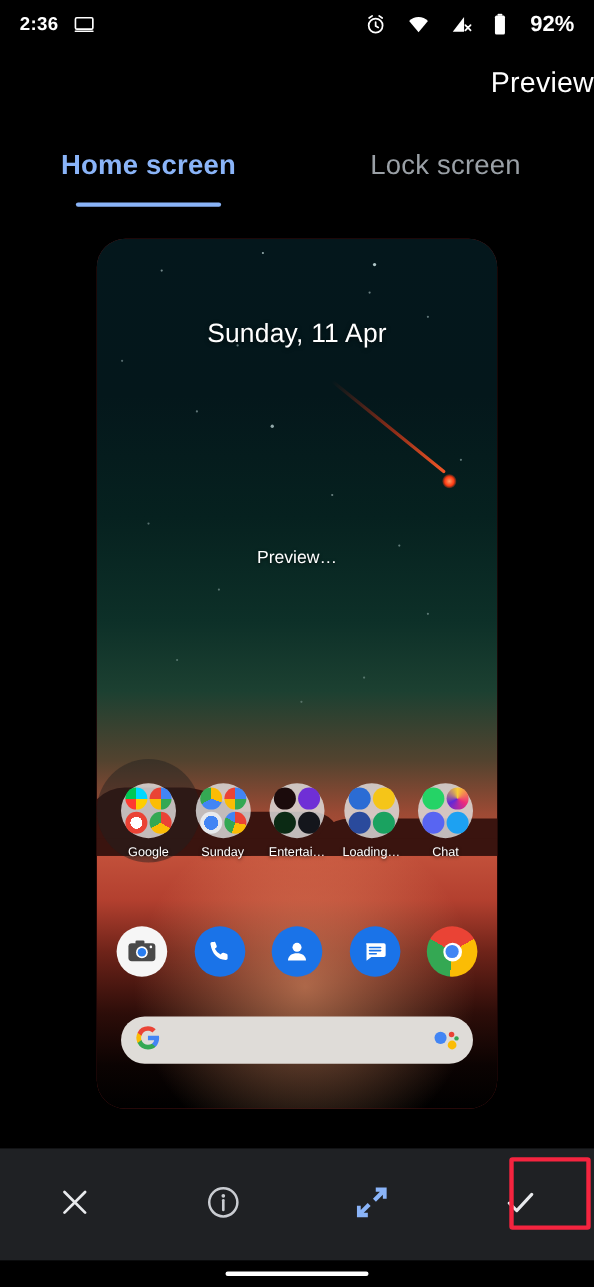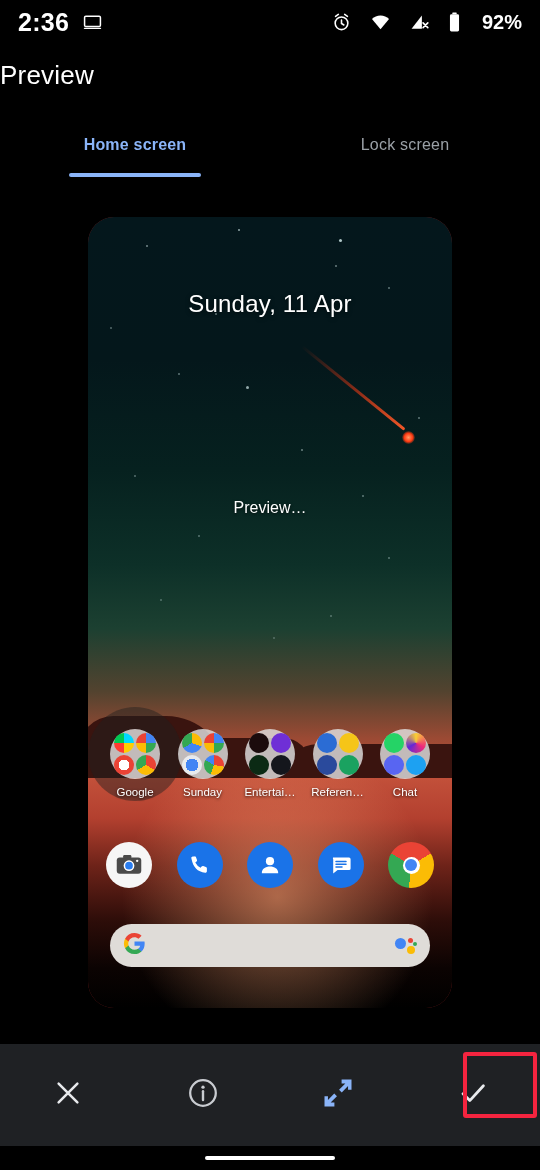--- a/index.html
+++ b/index.html
@@ -2,36 +2,36 @@
 <html><head>
 <meta charset="utf-8">
 <style>
   * { margin:0; padding:0; box-sizing:border-box; }
   html,body { width:540px; height:1170px; background:#000; overflow:hidden; }
   body { font-family:"Liberation Sans", sans-serif; color:#fff; position:relative; }
 
   
   .statusbar{ position:absolute; top:0; left:0; width:540px; height:44px;
     display:flex; align-items:center; padding:0 18px; background:#000; }
-  .sb-clock{ font-size:25px; font-weight:700; letter-spacing:.3px; color:#fff; }
+  .sb-clock{ font-size:17px; font-weight:700; letter-spacing:.3px; color:#fff; }
   .sb-left-icons{ display:flex; align-items:center; gap:10px; margin-left:14px; }
   .sb-spacer{ flex:1; }
   .sb-right{ display:flex; align-items:center; gap:19px; }
   .sb-pct{ font-size:20px; font-weight:700; color:#fff; margin-left:2px; }
   .ic{ display:block; }
 
   
-  .page-title{ position:absolute; top:60px; left:0; width:540px; text-align:left;
+  .page-title{ position:absolute; top:60px; left:0; width:540px; text-align:right;
     font-size:26px; font-weight:400; color:#fff; letter-spacing:.2px; }
 
   
   .tabs{ position:absolute; top:128px; left:0; width:540px; height:60px; display:flex; }
   .tab{ flex:1; display:flex; flex-direction:column; align-items:center; justify-content:flex-start;
         padding-top:8px; cursor:pointer; }
-  .tab-label{ font-size:16px; letter-spacing:.2px;text-align:center; }
+  .tab-label{ font-size:25px; letter-spacing:.2px;text-align:center; }
   .tab.active .tab-label{ color:#8ab4f8; font-weight:700; }
   .tab.inactive .tab-label{ color:#9aa0a6; font-weight:400; }
   .tab-underline{ width:132px; height:4px; background:#8ab4f8; border-radius:2px; margin-top:19px; }
   .tab.inactive .tab-underline{ background:transparent; }
 
   
   .preview-card{ position:absolute; left:88px; top:217px; width:364px; height:791px;
     border-radius:26px; overflow:hidden; background:#7f1d1d; }
   .wall{ position:absolute; inset:0;
     background:
@@ -62,21 +62,21 @@
   .mountain{ position:absolute; left:0; bottom:230px; width:364px; height:110px; }
   .mtn{ position:absolute; bottom:0; background:#3a140f; }
 
   .pv-date{ position:absolute; left:0; top:73px; width:364px; text-align:center;
     font-size:24px; font-weight:400; color:#fff; letter-spacing:.2px;
     text-shadow:0 1px 4px rgba(0,0,0,.6); }
   .pv-loading{ position:absolute; left:0; top:282px; width:364px; text-align:center;
     font-size:16px; color:#fff; text-shadow:0 1px 3px rgba(0,0,0,.7); }
 
   
-  .folder-row{ position:absolute; left:0; top:512px; width:364px;
+  .folder-row{ position:absolute; left:0; top:495px; width:364px;
     display:flex; justify-content:space-between; padding:0 16px; }
   .folder{ width:62px; display:flex; flex-direction:column; align-items:center; cursor:pointer; }
   .folder-icon{ width:50px; height:50px; border-radius:50%; background:rgba(225,225,225,.82);
     display:grid; grid-template-columns:1fr 1fr; grid-template-rows:1fr 1fr; gap:2px; padding:4px; }
   .mini{ width:100%; height:100%; border-radius:50%; }
   .folder-label{ margin-top:7px; font-size:11.5px; color:#fff; white-space:nowrap;
     text-shadow:0 1px 3px rgba(0,0,0,.85); }
   .folder.highlight .folder-icon{ box-shadow:0 0 0 22px rgba(30,30,30,.45); }
 
   
@@ -230,21 +230,21 @@
       <span class="folder-label">Entertai…</span>
     </div>
 
     <div class="folder">
       <div class="folder-icon">
         <span class="mini" style="background:#2b6cd4"></span>
         <span class="mini" style="background:#f5c518"></span>
         <span class="mini" style="background:#2a4a9c"></span>
         <span class="mini" style="background:#1aa260"></span>
       </div>
-      <span class="folder-label">Referen…</span>
+      <span class="folder-label">Loading…</span>
     </div>
 
     <div class="folder">
       <div class="folder-icon">
         <span class="mini" style="background:#25d366"></span>
         <span class="mini" style="background:conic-gradient(#f9ce34,#ee2a7b,#6228d7,#f9ce34)"></span>
         <span class="mini" style="background:#5865f2"></span>
         <span class="mini" style="background:#1da1f2"></span>
       </div>
       <span class="folder-label">Chat</span>

